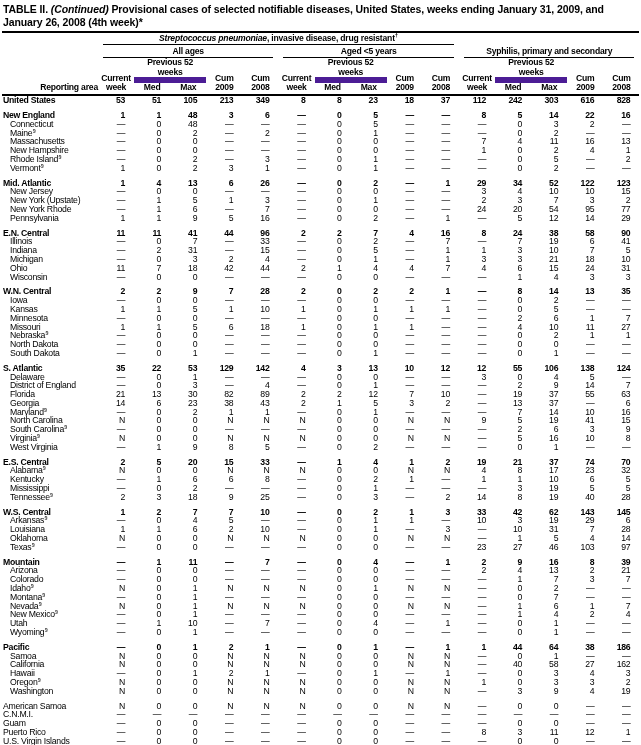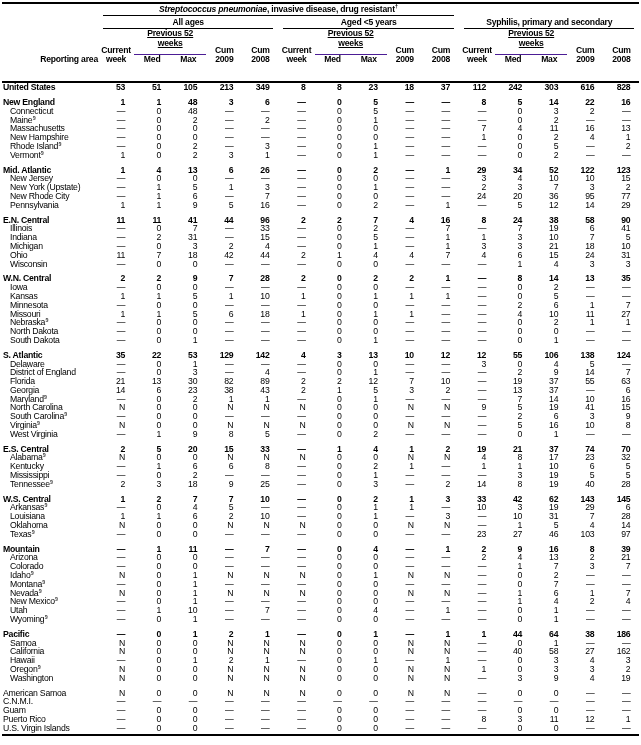--- a/index.html
+++ b/index.html
@@ -12,42 +12,43 @@
   table { width:637px; table-layout:fixed; border-collapse:collapse; border-top:2px solid #000; }
   col.c-area { width:96px; }
   col.c-num  { width:36.1px; }
 
   thead th { font-weight:bold; font-size:8.6px; line-height:9.3px; letter-spacing:-0.2px;
              padding:0; vertical-align:bottom; text-align:center; white-space:normal; }
   tr.h1 { height:13px; } tr.h2 { height:13px; } tr.h3 { height:20px; } tr.h4 { height:11px;margin-top:11px; }
   .gline { display:block; margin:0 5px; padding:1px 0; border-bottom:1px solid #000; }
   .gline .it { font-style:italic; }
   th.nob { border:none; }
-  .prevline { display:inline-block; border-bottom:1px solid #4c1d95; padding-bottom:6px;text-decoration:underline; }
-  th.hb { border-bottom:2px solid #000; padding-bottom:17px; }
+  .prevline { display:inline-block; border-bottom:6px solid #4c1d95; padding-bottom:0; }
+  th.hb { border-bottom:2px solid #000; padding-bottom:2px; }
   th.ra-h { text-align:right; padding-left:1px; }
   sup.sm { font-size:6px; line-height:0; vertical-align:super; }
 
   tbody td { font-size:8.7px; line-height:8.8px; height:8.8px; padding:0;
              letter-spacing:-0.25px; white-space:nowrap; vertical-align:bottom; }
   td.ra { text-align:left; overflow:hidden; padding-left:1px; }
   tr.state td.ra { padding-left:8px; }
   tr.us td, tr.region td { font-weight:bold; }
   tr.gap td { padding-top:3px; height:11.8px; }
   td.v { text-align:right; padding-right:9px; }
   tbody sup { font-size:6px; line-height:0; vertical-align:super; }
 
   .footnotes { border-top:2px solid #000; margin-top:1px; padding:2px 0 0 1px;
                font-size:7.8px; line-height:8.4px; letter-spacing:-0.1px; }
 </style>
 </head>
 <body>
 
 <div class="page">
 
+  <div class="title"><span>TABLE II. </span><span class="it">(Continued)</span><span> Provisional cases of selected notifiable diseases, United States, weeks ending January 31, 2009, and January 26, 2008 (4th week)*</span></div>
 
   <table>
     <colgroup>
       <col class="c-area">
       <col class="c-num">
         <col class="c-num">
         <col class="c-num">
         <col class="c-num">
         <col class="c-num">
       <col class="c-num">
@@ -296,34 +297,34 @@
           <td class="v">1</td>
           <td class="v">—</td>
           <td class="v">—</td>
           <td class="v">2</td>
           <td class="v">3</td>
           <td class="v">7</td>
           <td class="v">3</td>
           <td class="v">2</td>
         </tr>
         <tr class="state">
-          <td class="ra">New Rhode City</td>
+          <td class="ra">New York Rhode</td>
           <td class="v">—</td>
           <td class="v">1</td>
           <td class="v">6</td>
           <td class="v">—</td>
           <td class="v">7</td>
           <td class="v">—</td>
           <td class="v">0</td>
           <td class="v">0</td>
           <td class="v">—</td>
           <td class="v">—</td>
           <td class="v">24</td>
           <td class="v">20</td>
-          <td class="v">36</td>
+          <td class="v">54</td>
           <td class="v">95</td>
           <td class="v">77</td>
         </tr>
         <tr class="state">
           <td class="ra">Pennsylvania</td>
           <td class="v">1</td>
           <td class="v">1</td>
           <td class="v">9</td>
           <td class="v">5</td>
           <td class="v">16</td>

